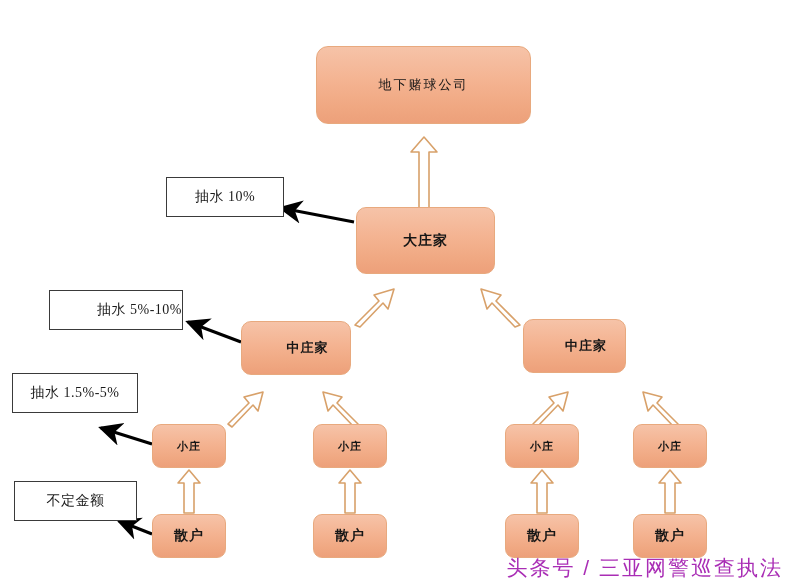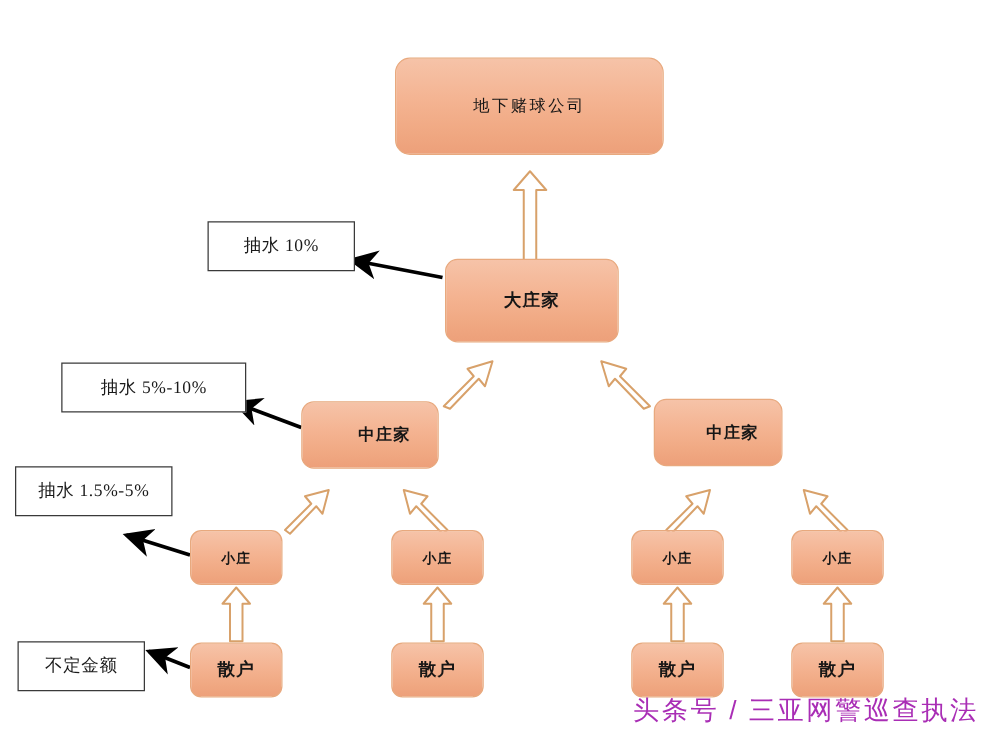--- a/index.html
+++ b/index.html
@@ -187,27 +187,27 @@
   </div>
 
   <div class="node lvl4" style="left:633px; top:514px; width:74px; height:44px;">
     <span>散户</span>
   </div>
 
   <div class="callout" style="left:146px; top:177px; width:118px; height:40px;margin-left:20px;">
     <span>抽水 10%</span>
   </div>
 
-  <div class="callout" style="left:49px; top:290px; width:148px; height:40px;">
+  <div class="callout" style="left:49px; top:290px; width:134px; height:40px;justify-content:flex-end;">
     <span>抽水 5%-10%</span>
   </div>
 
   <div class="callout" style="left:12px; top:361px; width:126px; height:40px;margin-top:12px;">
     <span>抽水 1.5%-5%</span>
   </div>
 
-  <div class="callout" style="left:14px; top:481px; width:102px; height:40px;margin-top:32px;">
+  <div class="callout" style="left:14px; top:481px; width:123px; height:40px;">
     <span>不定金额</span>
   </div>
 
   <div class="watermark">头条号 / 三亚网警巡查执法</div>
 
 </div>
 
 </body></html>

